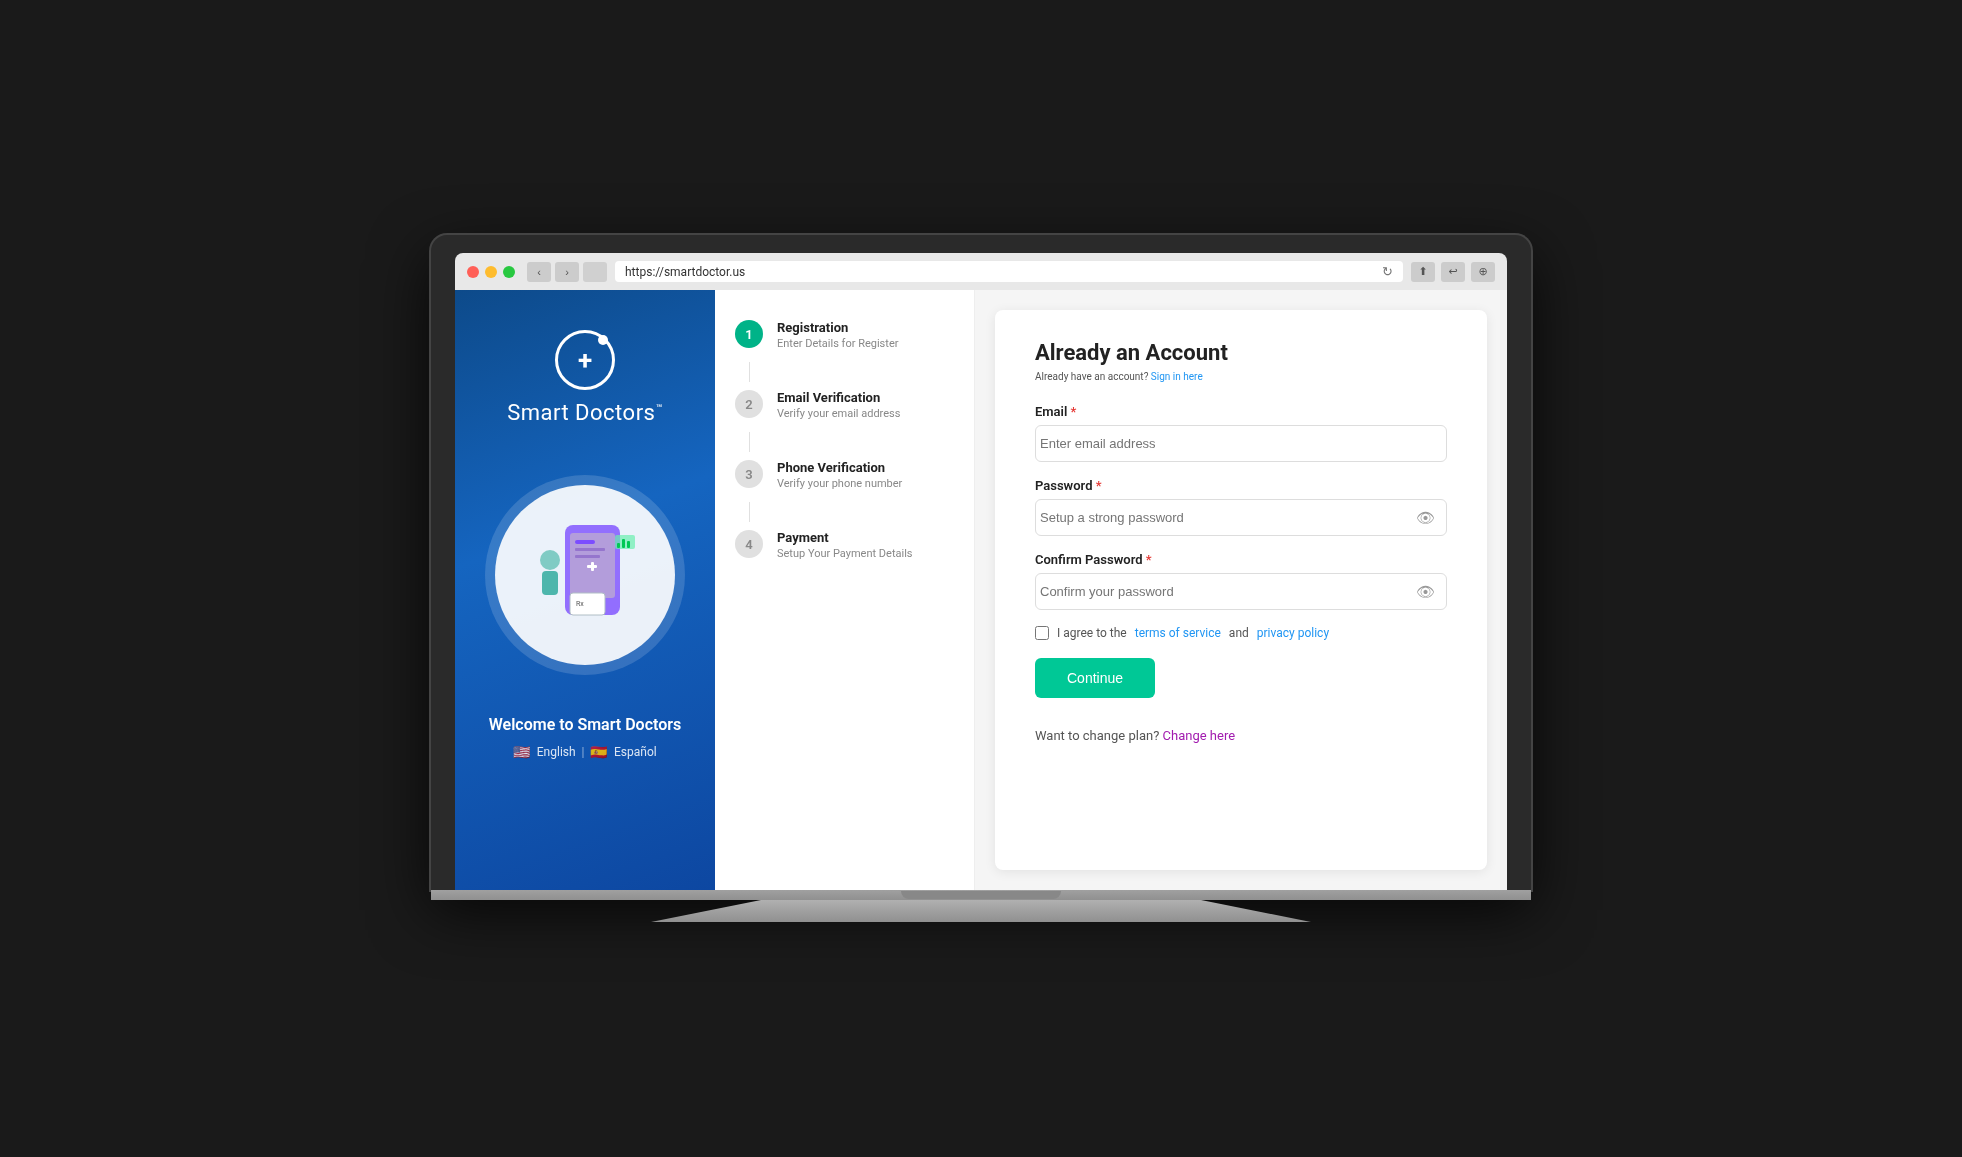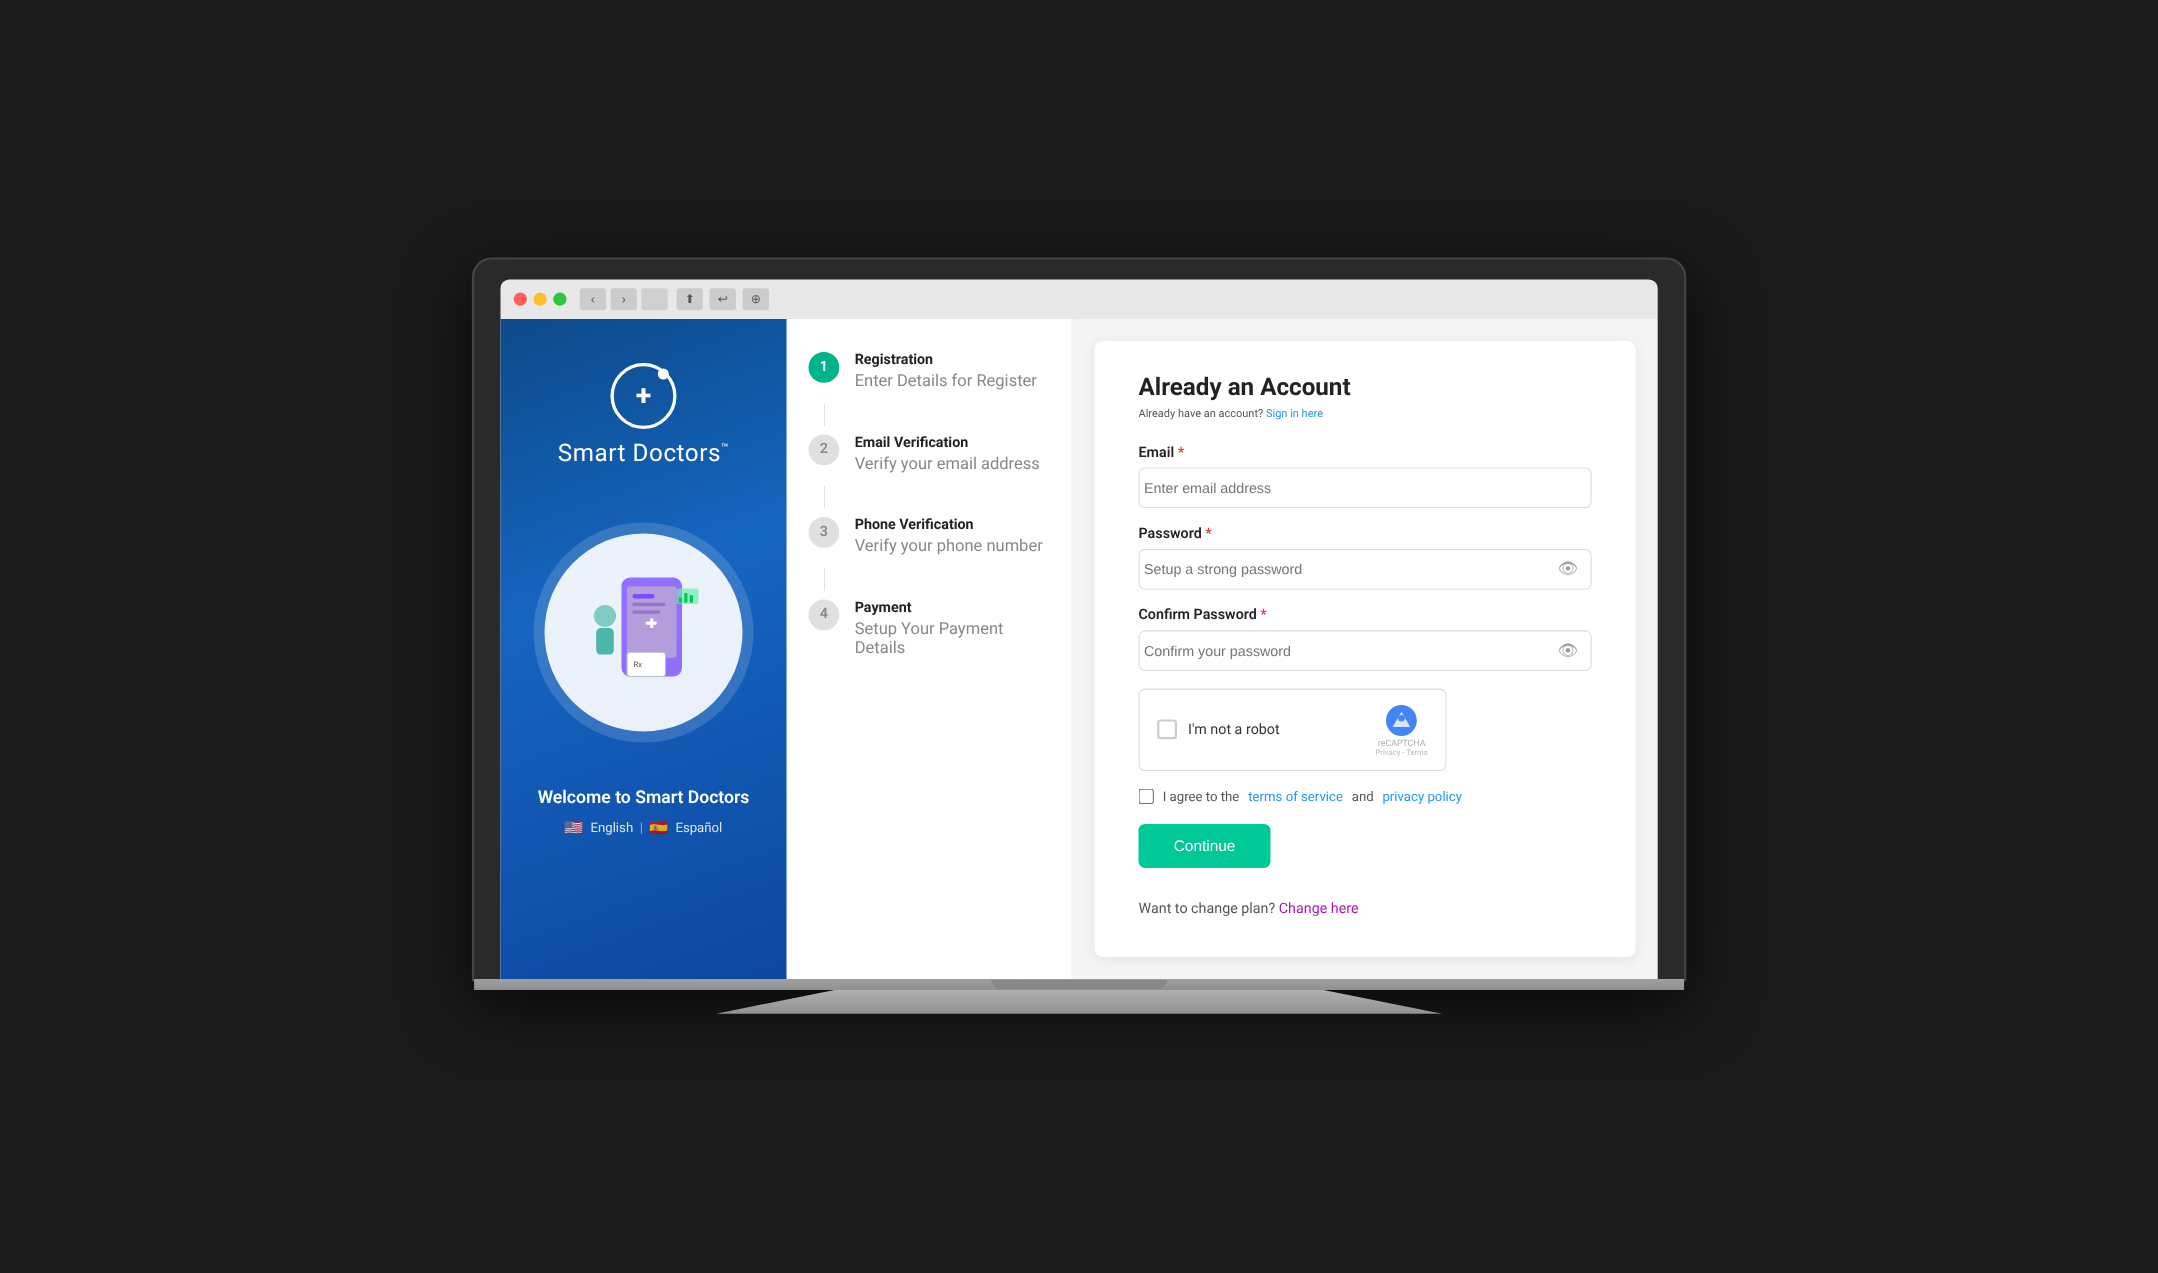--- a/index.html
+++ b/index.html
@@ -220,21 +220,21 @@
       color: white;
     }
     .step-info {}
     .step-title {
       font-size: 13px;
       font-weight: 700;
       color: #222;
       margin-bottom: 2px;
     }
     .step-subtitle {
-      font-size: 15px;
+      font-size: 11px;
       color: #888;
     }
     .step-divider {
       width: 1px;
       height: 20px;
       background: #e0e0e0;
       margin-left: 14px;
       margin-top: -18px;
       margin-bottom: 8px;
     }
@@ -402,20 +402,24 @@
       <div class="traffic-lights">
         <div class="tl tl-red"></div>
         <div class="tl tl-yellow"></div>
         <div class="tl tl-green"></div>
       </div>
       <div class="nav-btns">
         <button class="nav-btn">‹</button>
         <button class="nav-btn">›</button>
         <button class="tab-btn"></button>
       </div>
+      <div class="url-bar">
+        <span class="url-text">https://smartdoctor.us</span>
+        <span class="reload-icon">↻</span>
+      </div>
       <div class="browser-actions">
         <button class="browser-action-btn">⬆</button>
         <button class="browser-action-btn">↩</button>
         <button class="browser-action-btn">⊕</button>
       </div>
     </div>
 
     <div class="browser-content">
 
       <div class="sidebar">
@@ -531,33 +535,20 @@
           <label class="field-label">
             <span>Confirm Password</span><span class="required-star"> *</span>
           </label>
           <div class="input-wrapper">
             <input type="password" class="field-input" placeholder="Confirm your password" style="">
             <span class="eye-icon">👁</span>
           </div>
         </div>
 
         
-        <div class="recaptcha-box">
-          <div class="recaptcha-check"></div>
-          <span class="recaptcha-label">I'm not a robot</span>
-          <div class="recaptcha-logo-area">
-            <svg class="recaptcha-logo" viewBox="0 0 64 64">
-              <circle cx="32" cy="32" r="28" fill="#4285f4"></circle>
-              <path d="M32 16 L48 44 L16 44 Z" fill="white" opacity="0.8"></path>
-              <circle cx="32" cy="28" r="6" fill="#4285f4"></circle>
-            </svg>
-            <span style="font-size:8px;color:#aaa;">reCAPTCHA</span>
-            <span style="font-size:7px;color:#bbb;">Privacy - Terms</span>
-          </div>
-        </div>
 
         
         <div class="terms-row">
           <input type="checkbox" class="terms-check" style="">
           <span>I agree to the</span>
           <a class="terms-link">terms of service</a>
           <span>and</span>
           <a class="terms-link">privacy policy</a>
         </div>
 

